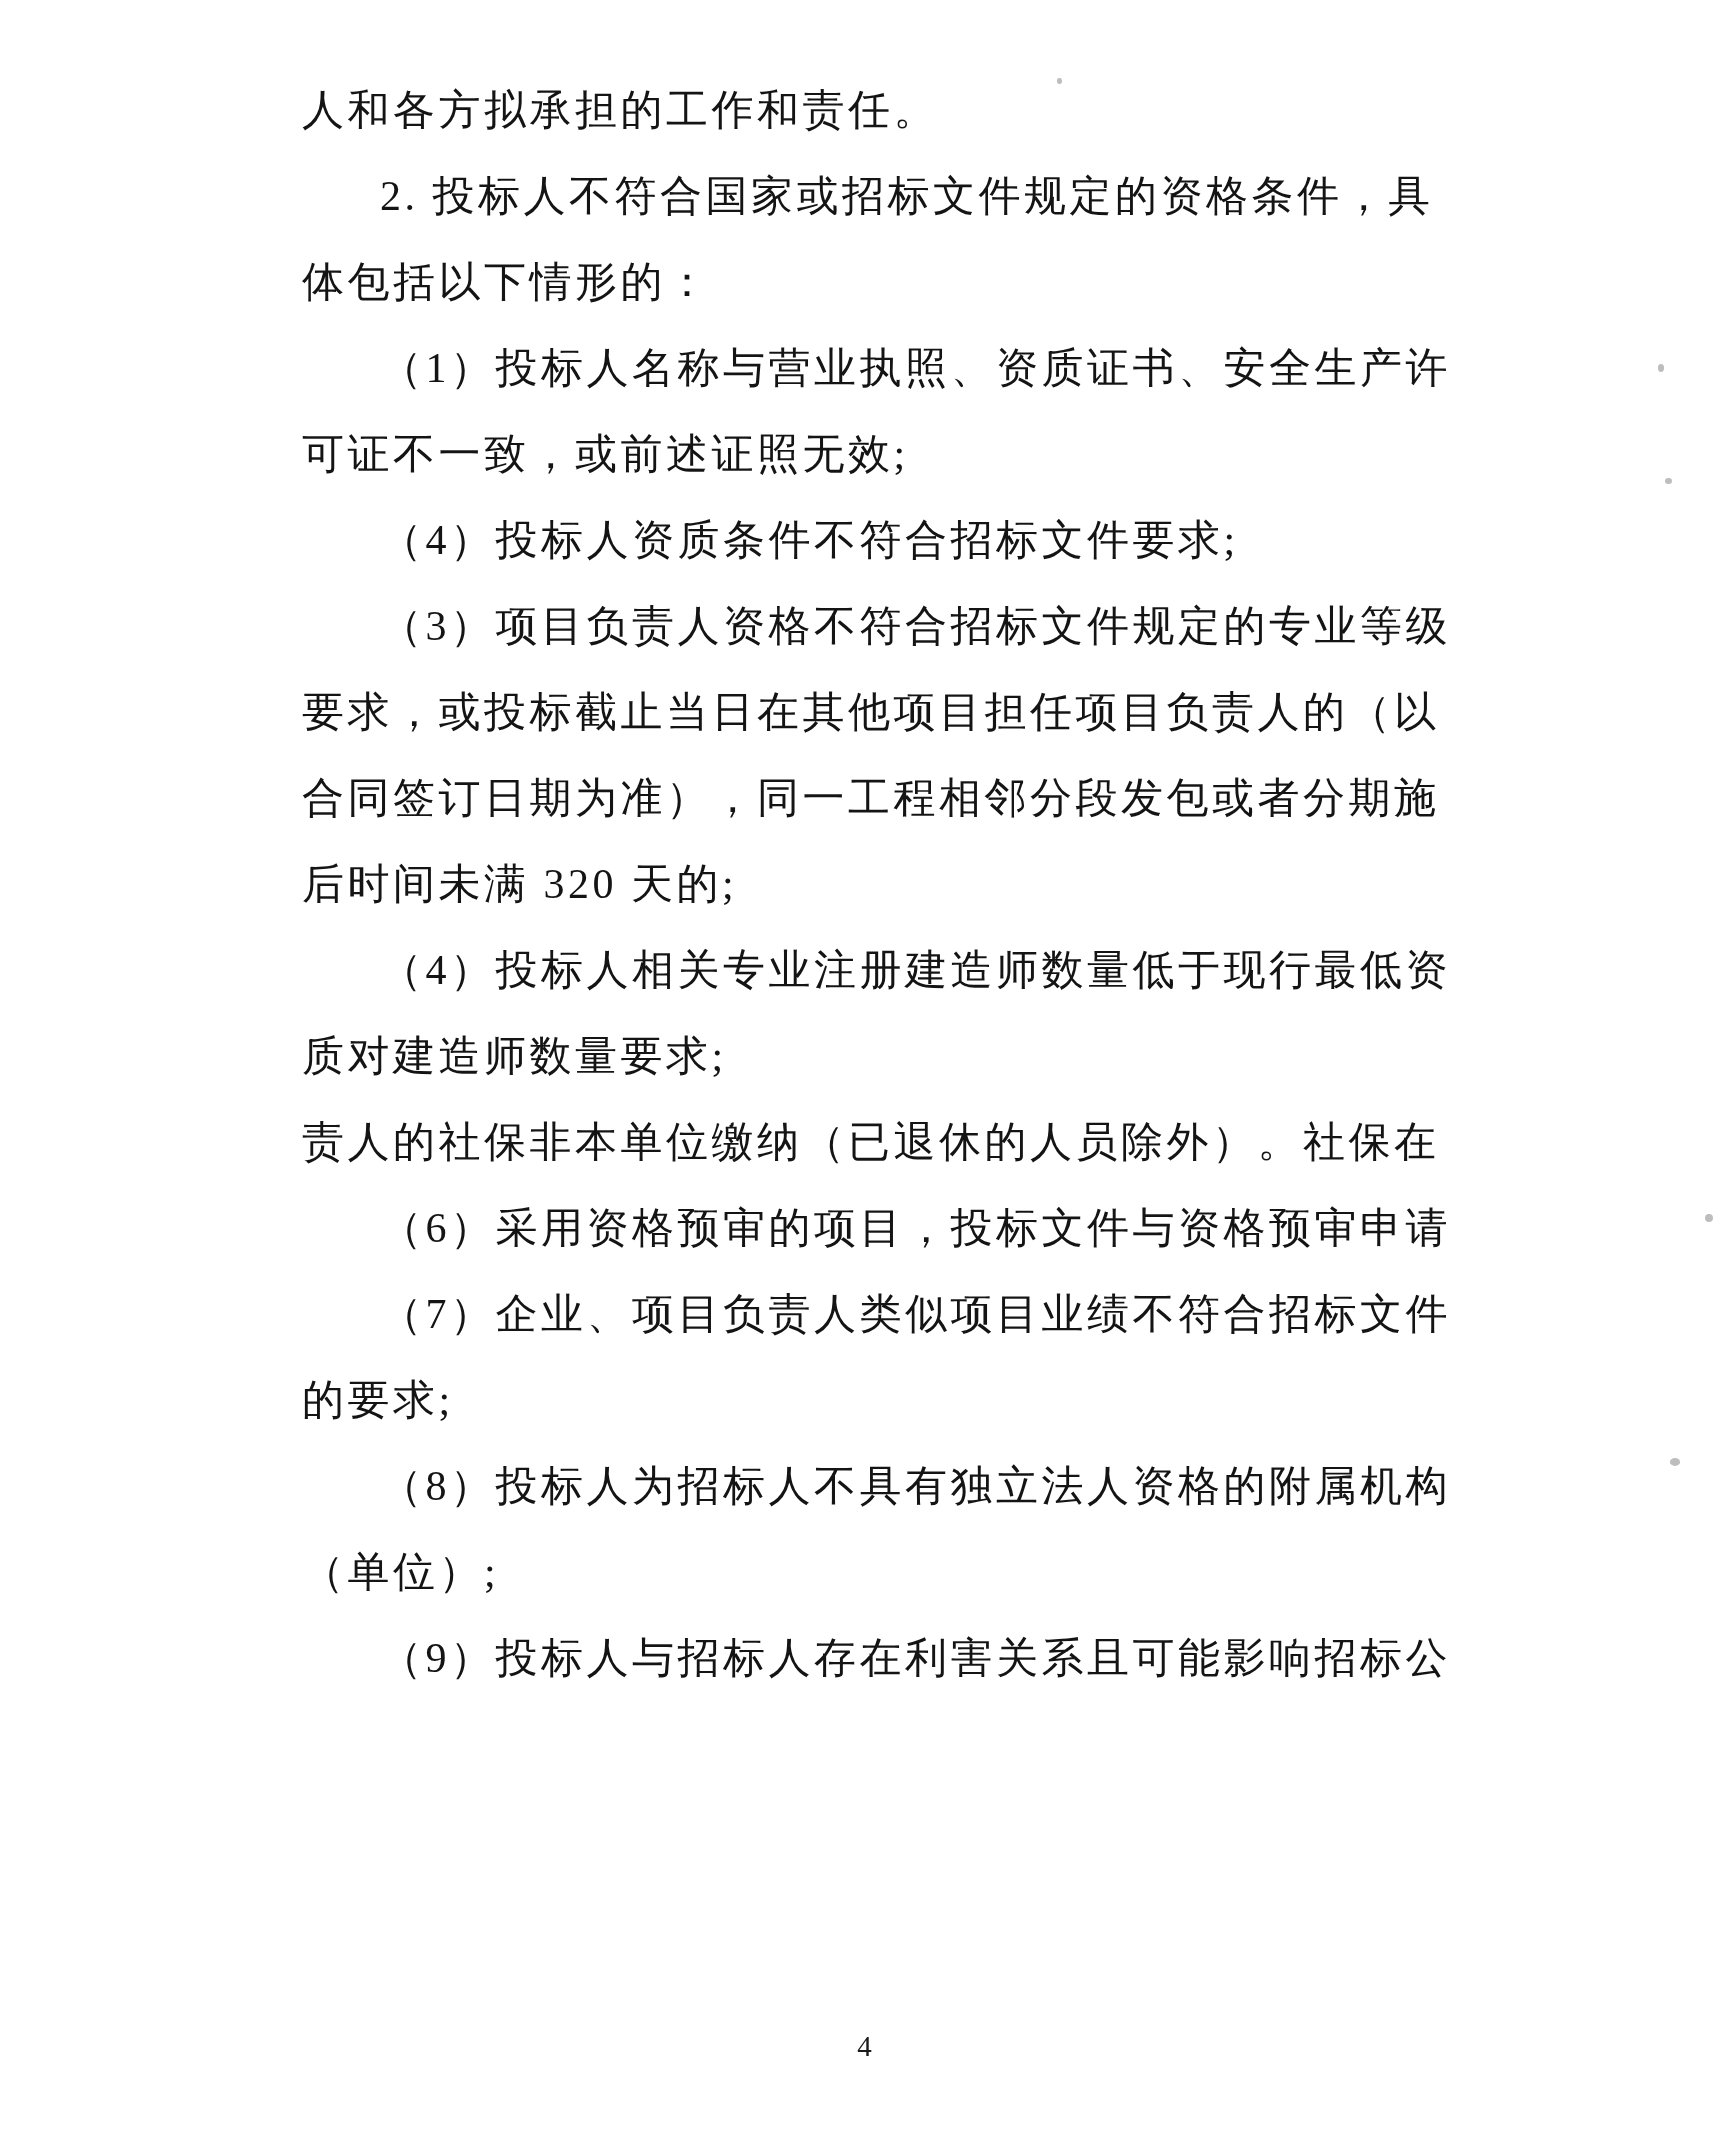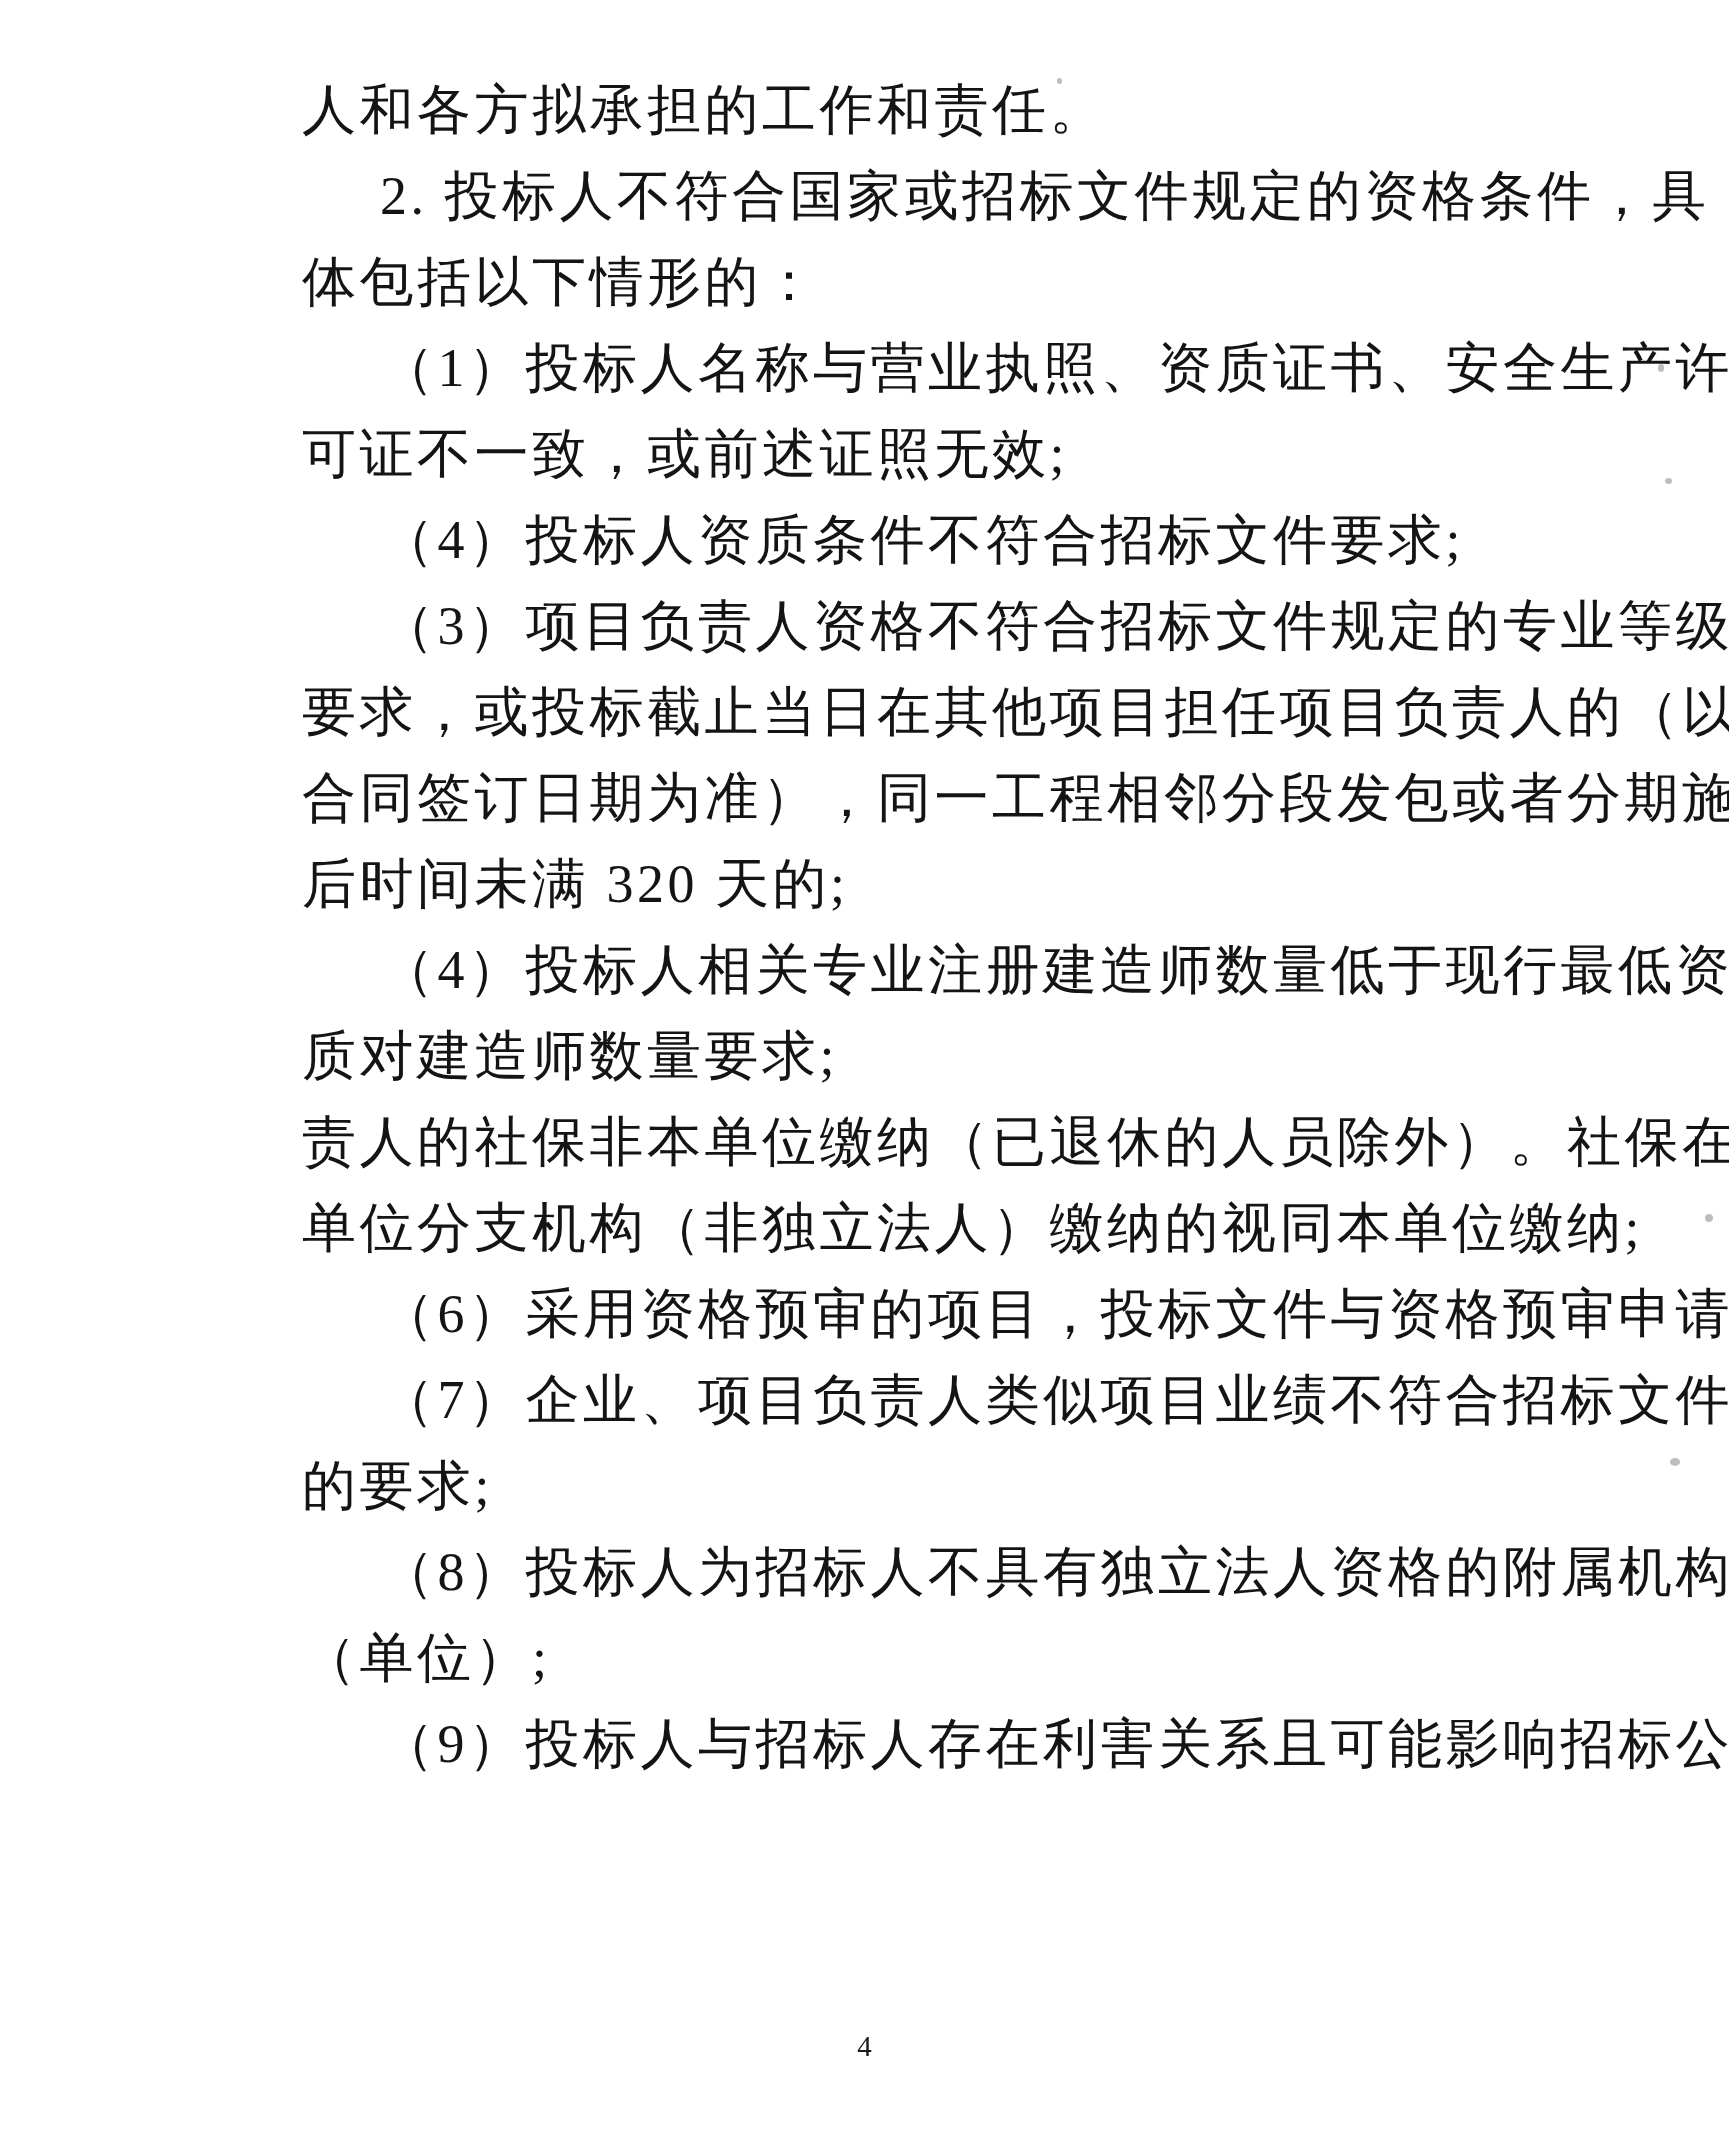--- a/index.html
+++ b/index.html
@@ -18,21 +18,21 @@
   }
   .page-text {
     position: absolute;
     left: 302px;
     top: 67px;
     width: 1126px;
   }
   .line {
     height: 86px;
     line-height: 86px;
-    font-size: 54px;
+    font-size: 42px;
     letter-spacing: 3.5px;
     white-space: nowrap;
     font-weight: 500;
   }
   .line.indent {
     text-indent: 78px;
   }
   .page-number {
     position: absolute;
     left: 0;
@@ -67,21 +67,20 @@
     <div class="line indent">（1）投标人名称与营业执照、资质证书、安全生产许</div>
     <div class="line">可证不一致，或前述证照无效;</div>
     <div class="line indent">（4）投标人资质条件不符合招标文件要求;</div>
     <div class="line indent">（3）项目负责人资格不符合招标文件规定的专业等级</div>
     <div class="line">要求，或投标截止当日在其他项目担任项目负责人的（以</div>
     <div class="line">合同签订日期为准），同一工程相邻分段发包或者分期施</div>
     <div class="line">后时间未满 320 天的;</div>
     <div class="line indent">（4）投标人相关专业注册建造师数量低于现行最低资</div>
     <div class="line">质对建造师数量要求;</div>
     <div class="line">责人的社保非本单位缴纳（已退休的人员除外）。社保在</div>
-    <div class="line">单位分支机构（非独立法人）缴纳的视同本单位缴纳;</div>
     <div class="line indent">（6）采用资格预审的项目，投标文件与资格预审申请</div>
     <div class="line indent">（7）企业、项目负责人类似项目业绩不符合招标文件</div>
     <div class="line">的要求;</div>
     <div class="line indent">（8）投标人为招标人不具有独立法人资格的附属机构</div>
     <div class="line">（单位）;</div>
     <div class="line indent">（9）投标人与招标人存在利害关系且可能影响招标公</div>
   </div>
 
   <div class="page-number">4</div>
 

